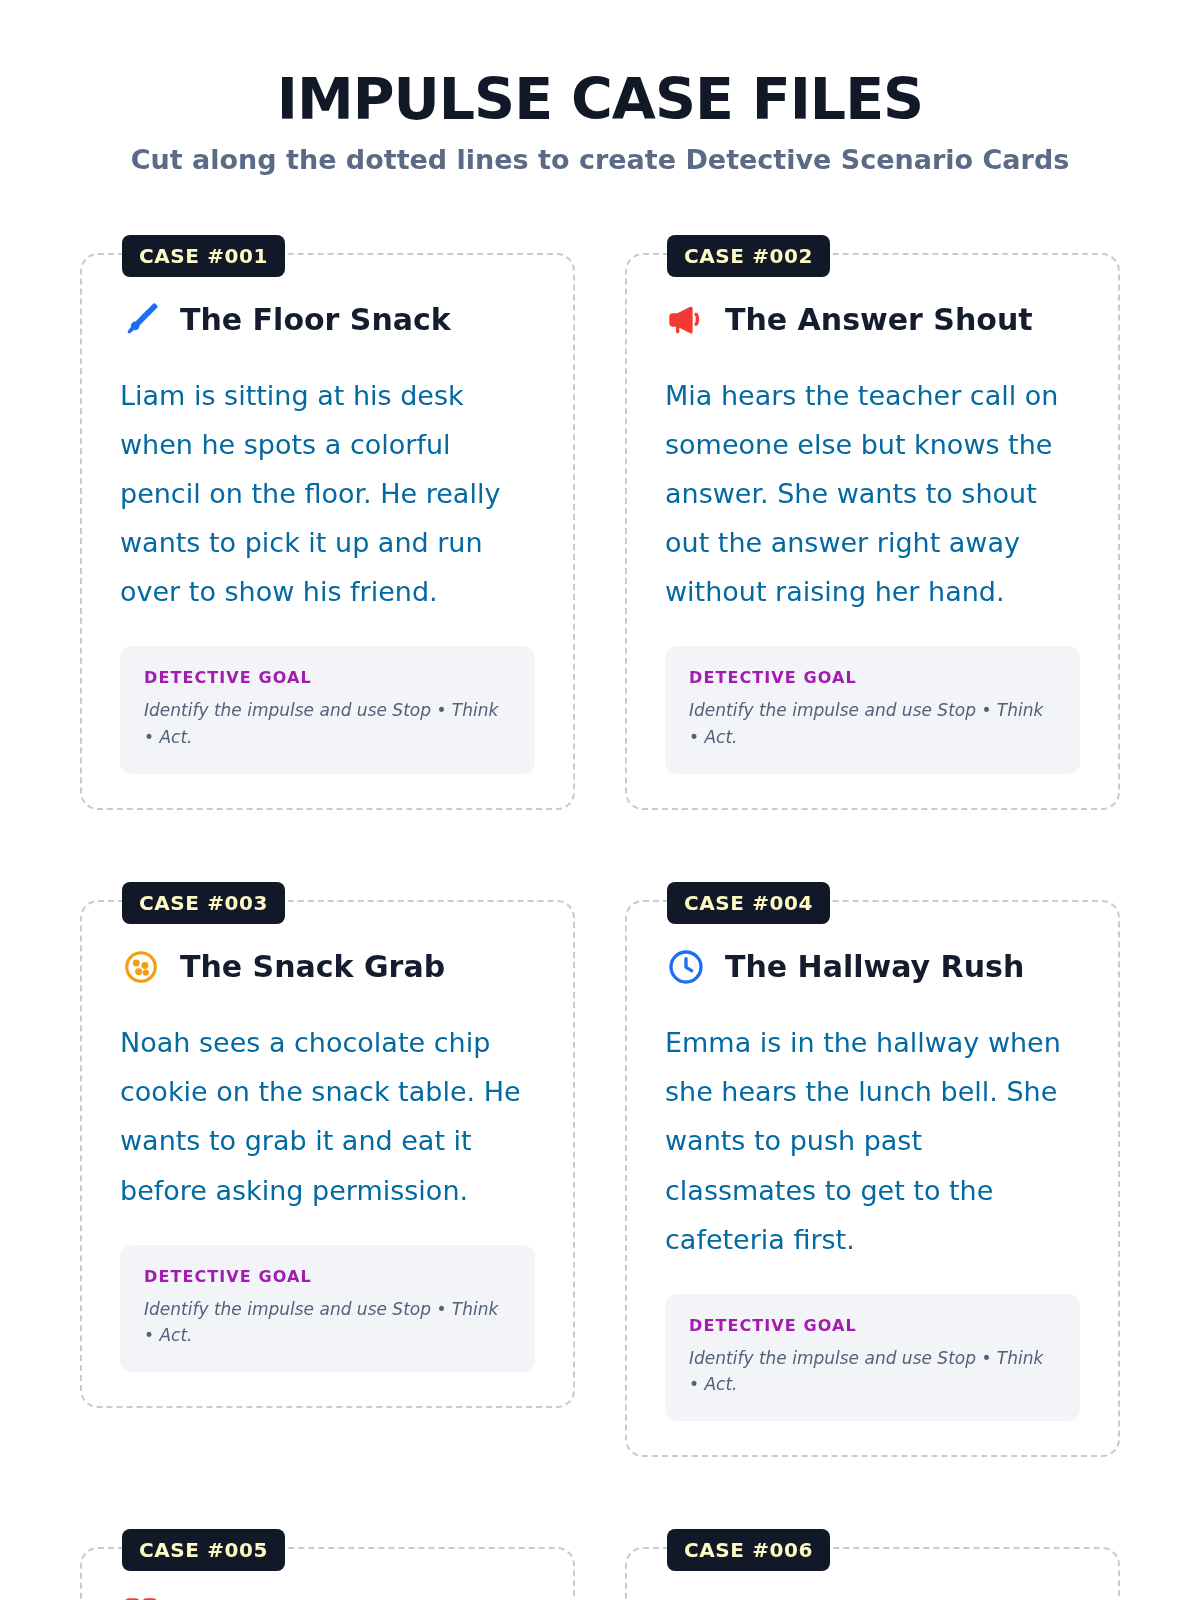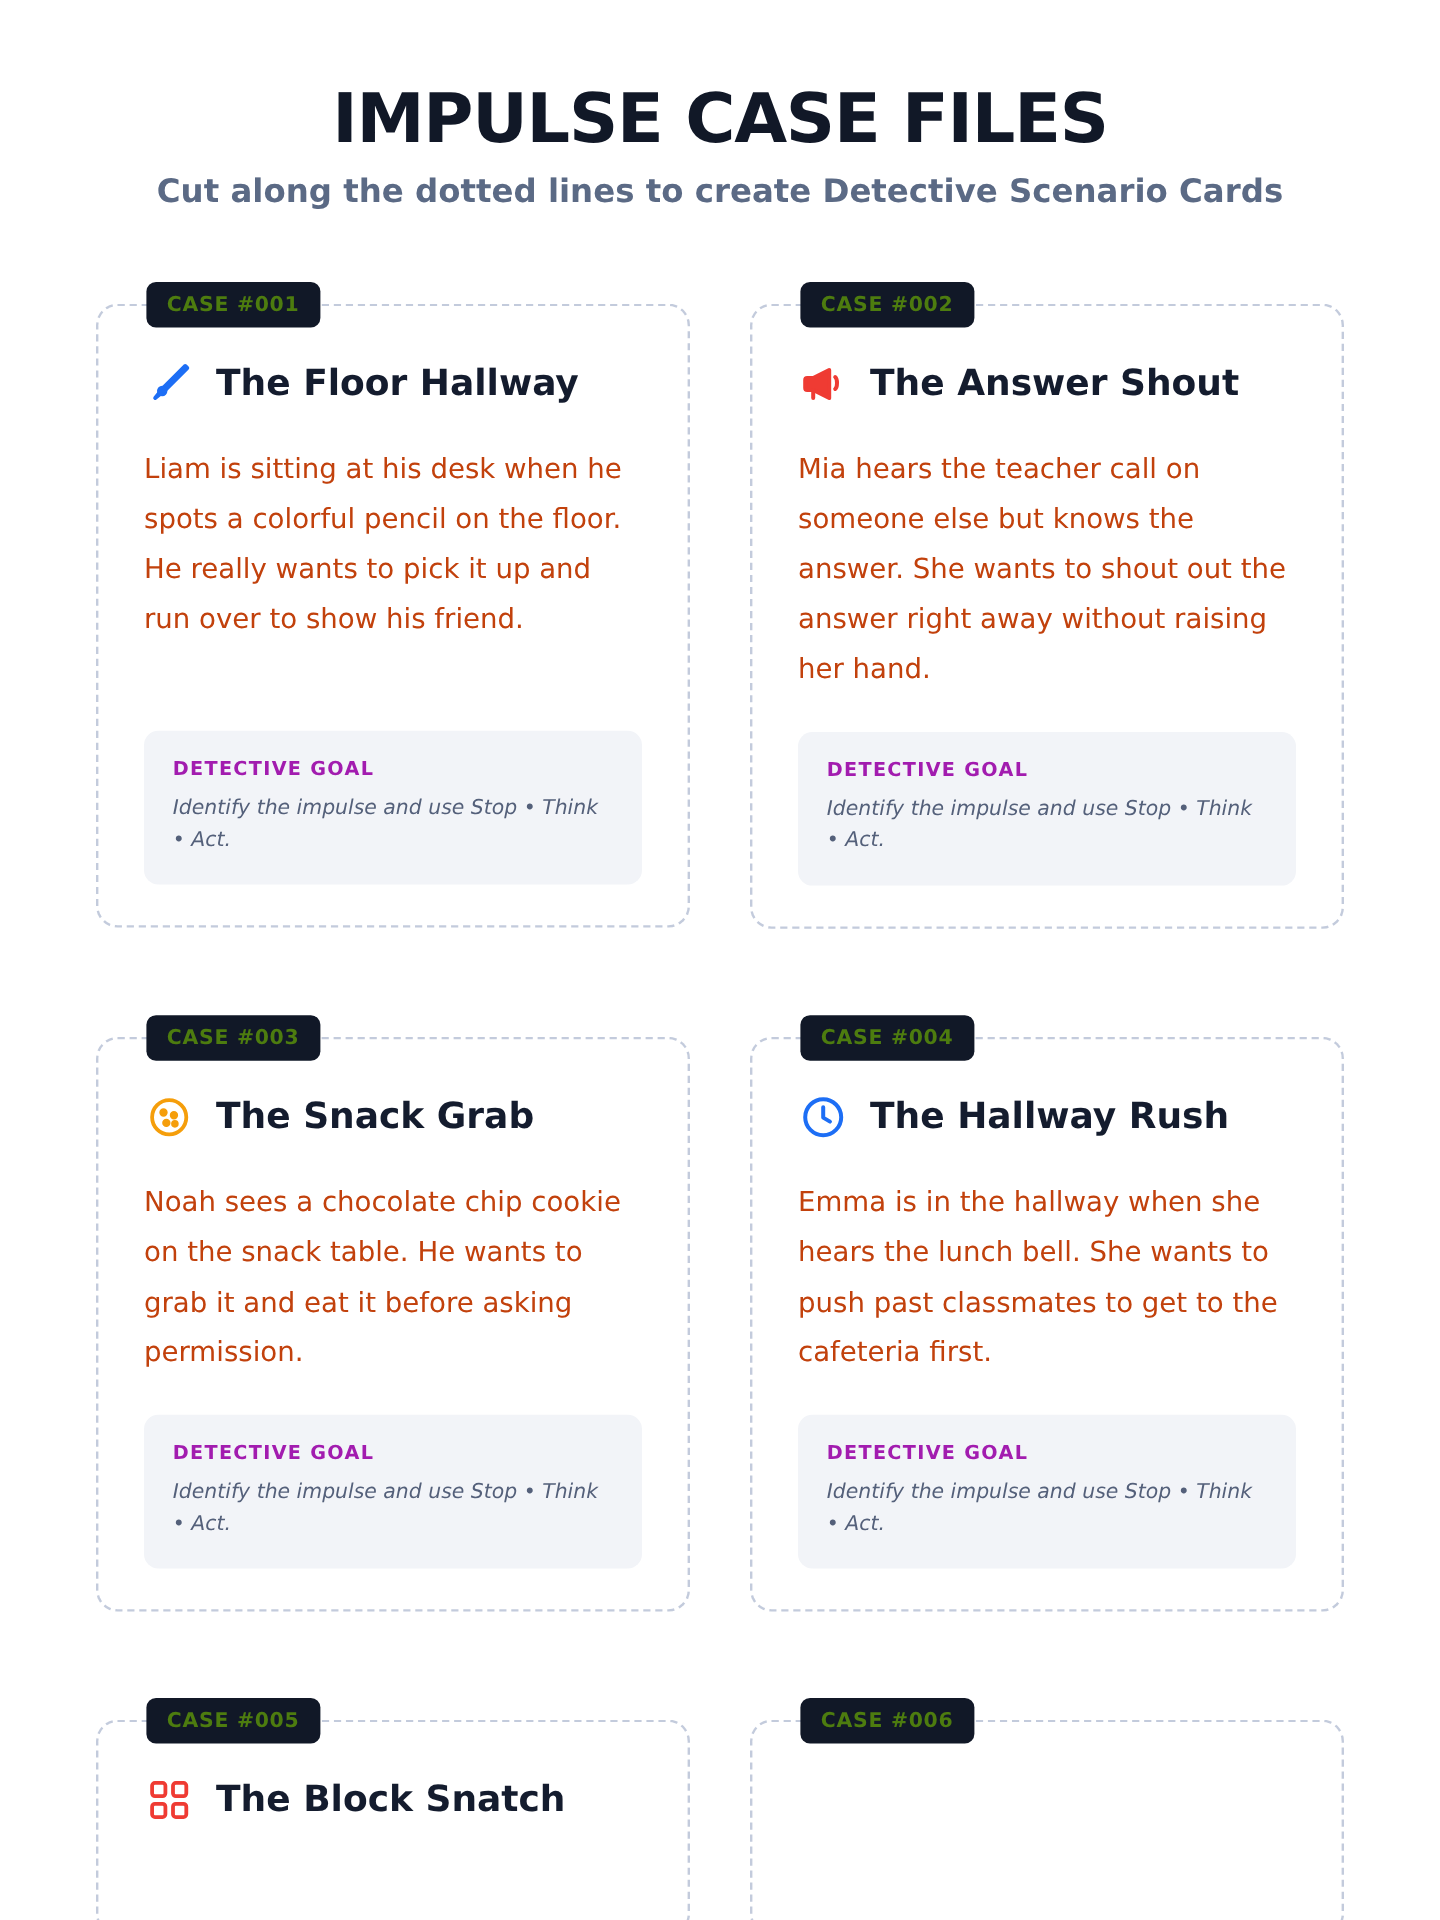--- a/index.html
+++ b/index.html
@@ -64,24 +64,24 @@
   .card.short {
     min-height: 180px;
     padding-bottom: 20px;
     overflow: hidden;
   }
   .case-badge {
     position: absolute;
     top: 0;
     left: 42px;
     background: #111827;
-    color: #4d7c0f;
-    font-family: "DejaVu Sans", sans-serif;
-    font-weight: 700;
-    font-size: 17px;
+    color: #fef9c3;
+    font-family: "DejaVu Sans", sans-serif;
+    font-weight: 700;
+    font-size: 20px;
     letter-spacing: 0.6px;
     padding: 9px 17px;
     border-radius: 8px;
     z-index: 3;
   }
   .card-head {
     display: flex;
     align-items: center;
     gap: 18px;
     margin-bottom: 30px;
@@ -97,23 +97,23 @@
   .card-icon svg { display: block; }
   .card-title {
     font-family: "DejaVu Sans", sans-serif;
     font-weight: 700;
     font-size: 30px;
     color: #141c2e;
     line-height: 1.15;
   }
   .card-body {
     font-family: "DejaVu Sans", sans-serif;
-    font-size: 23px;
+    font-size: 27px;
     line-height: 1.82;
-    color: #c2410c;
+    color: #0369a1;
     margin-bottom: 30px;
     flex: 1 1 auto;
   }
   .goal-box {
     background: #f2f4f8;
     border-radius: 12px;
     padding: 22px 24px 24px 24px;
   }
   .goal-label {
     font-family: "DejaVu Sans", sans-serif;
@@ -146,21 +146,21 @@
     <div class="card-wrap">
       <div class="case-badge">CASE #001</div>
       <div class="card">
         <div class="card-head">
           <span class="card-icon">
             <svg width="40" height="40" viewBox="0 0 24 24" fill="none" stroke="#1d6ef5" stroke-width="2" stroke-linecap="round" stroke-linejoin="round">
               <path d="M20 3 L12.5 10.5 L9 14 L5 19 L10 15 L13.5 11.5 L21 4 Z"></path>
               <circle cx="8.5" cy="15.5" r="1.6" fill="#1d6ef5"></circle>
             </svg>
           </span>
-          <span class="card-title">The Floor Hallway</span>
+          <span class="card-title">The Floor Snack</span>
         </div>
         <div class="card-body">Liam is sitting at his desk when he spots a colorful pencil on the floor. He really wants to pick it up and run over to show his friend.</div>
         <div class="goal-box">
           <div class="goal-label">DETECTIVE GOAL</div>
           <div class="goal-text">Identify the impulse and use Stop • Think • Act.</div>
         </div>
       </div>
     </div>
 
     <div class="card-wrap">

